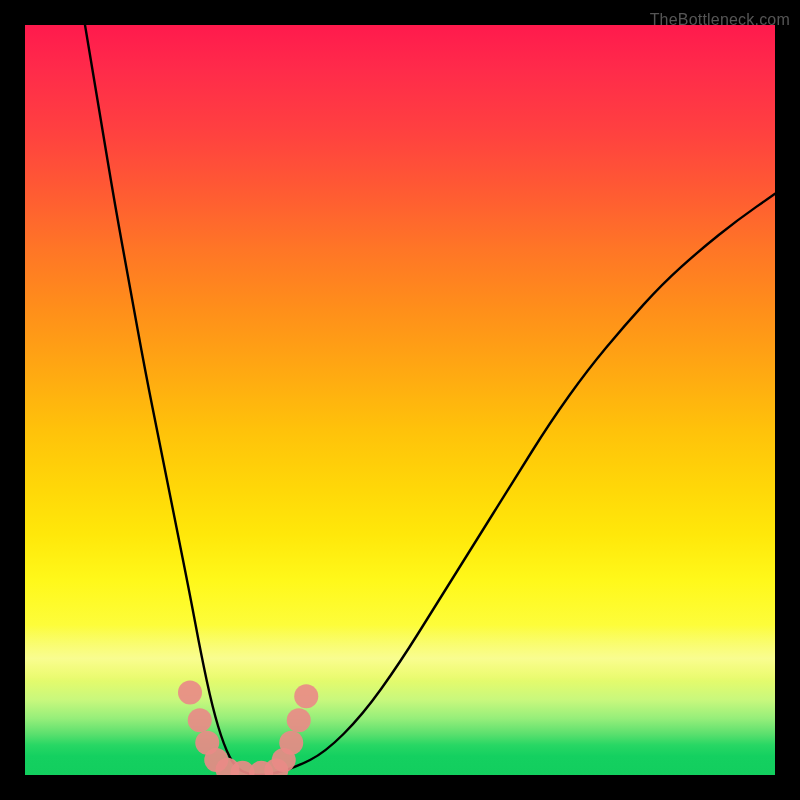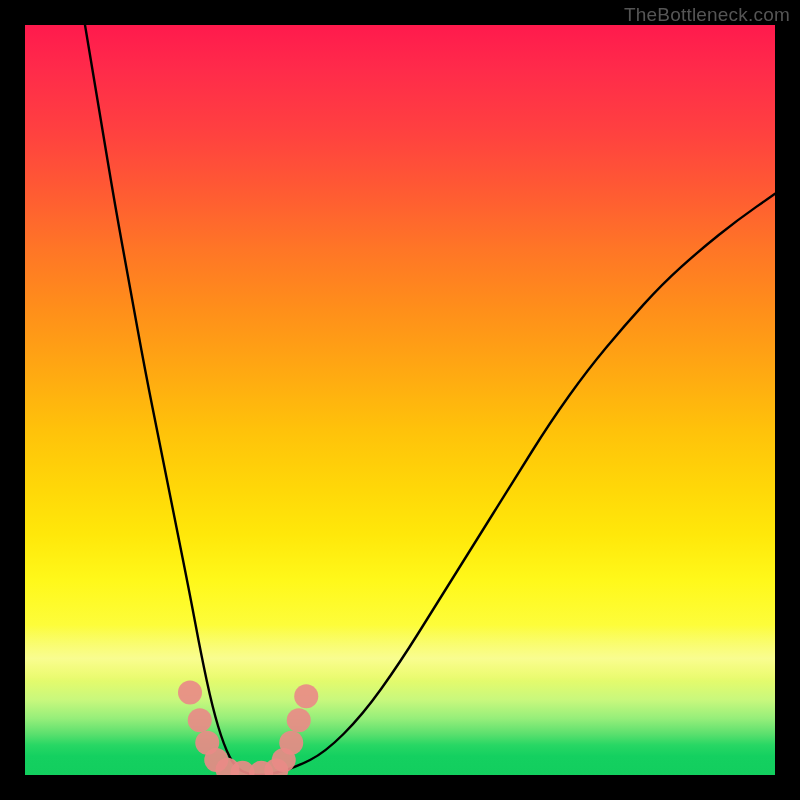--- a/index.html
+++ b/index.html
@@ -64,24 +64,24 @@
       rgba(255,255,190,0.55) 60%,
       rgba(255,255,170,0.0) 100%
     );
   }
   svg.curve {
     position: absolute;
     inset: 0;
   }
   .watermark {
     position: absolute;
-    top: 4px;
+    top: 11px;
     right: 10px;
     color: #555;
-    font-size: 19px;
+    font-size: 16px;
     letter-spacing: 0.2px;
     user-select: none;
   }
 </style>
 </head>
 <body>
 
 <div class="frame">
 
   <div class="plot-area">

